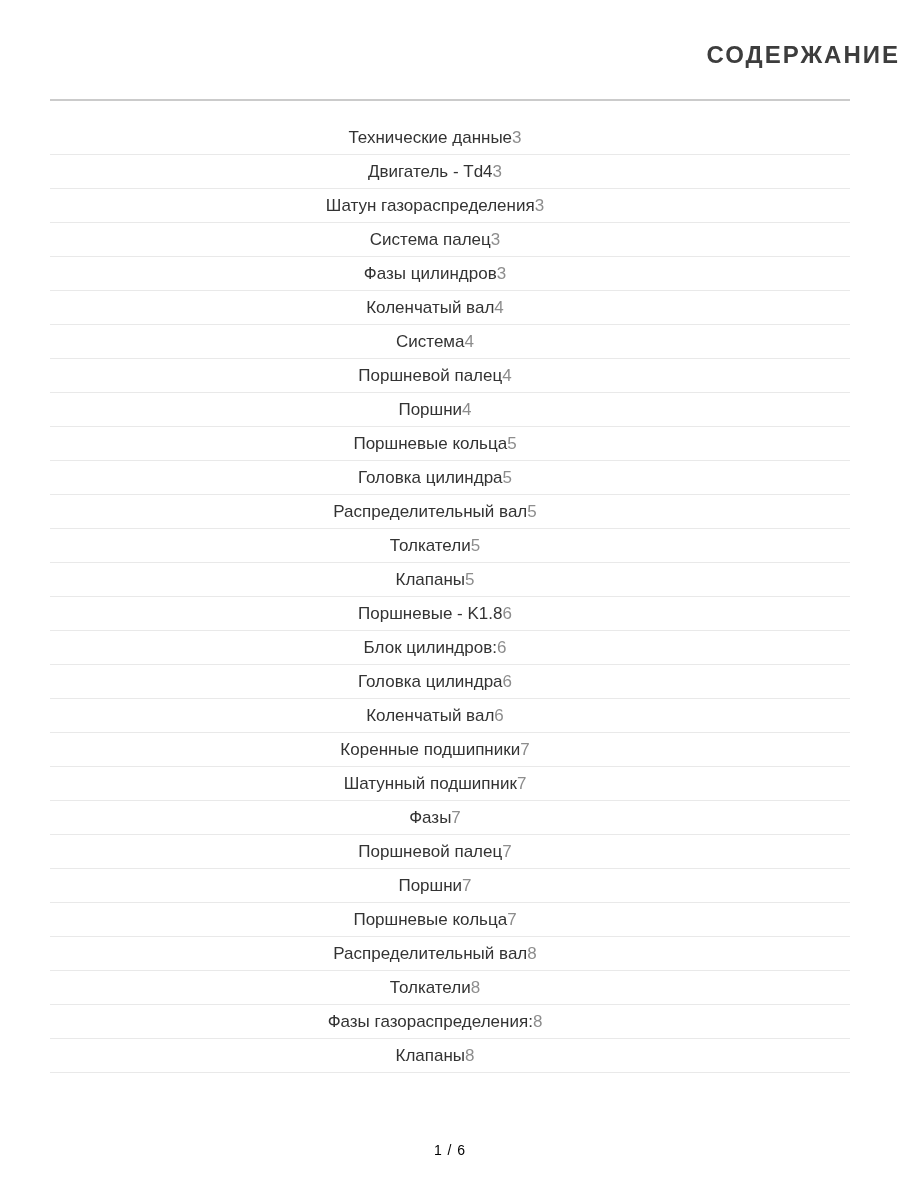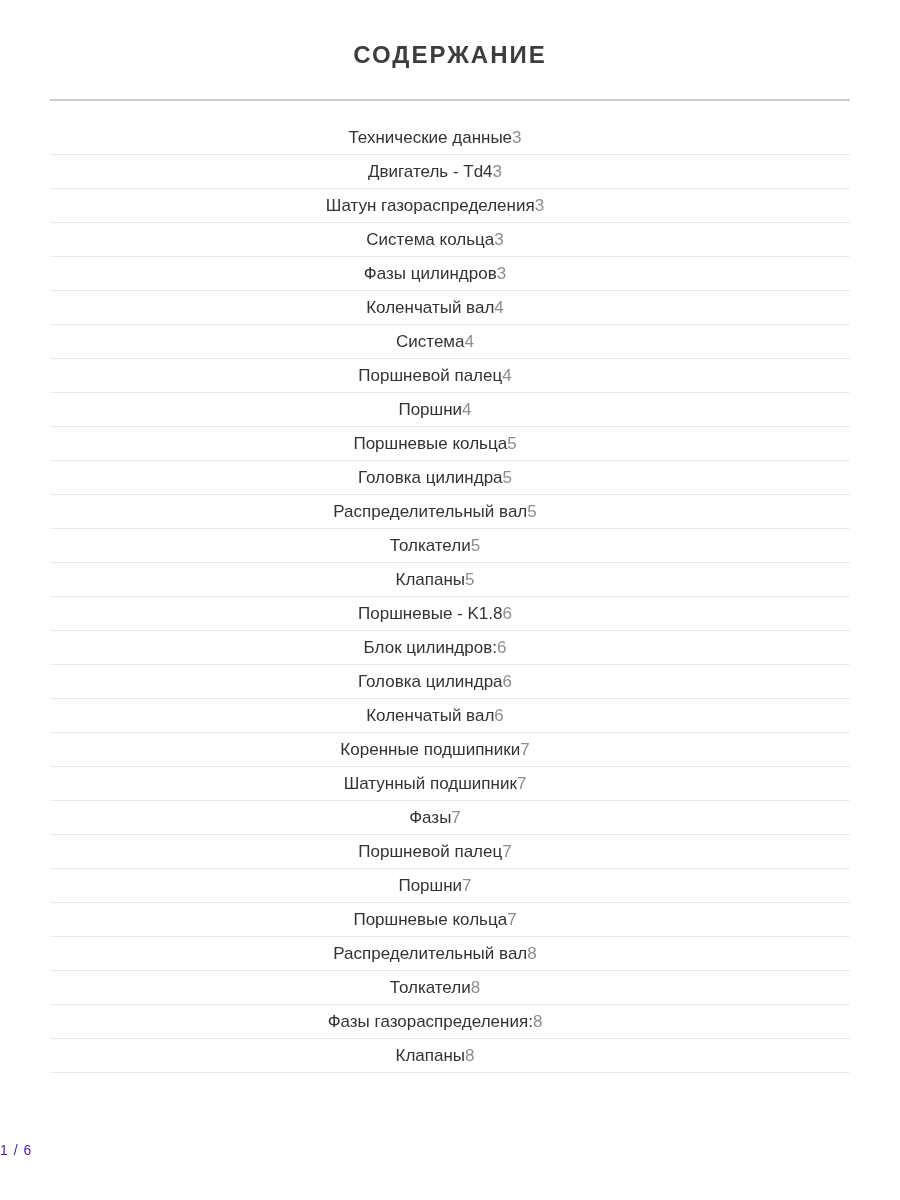--- a/index.html
+++ b/index.html
@@ -11,21 +11,21 @@
     position: relative;
     width: 900px;
     height: 1200px;
     background: #ffffff;
     font-family: "Liberation Sans", "DejaVu Sans", sans-serif;
     overflow: hidden;
   }
   .toc-title {
     margin: 0;
     padding-top: 40px;
-    text-align: center;
+    text-align: right;
     font-size: 24px;
     line-height: 29px;
     font-weight: 700;
     letter-spacing: 2px;
     color: #3d3d3d;
   }
   .title-divider {
     height: 0;
     border-top: 2px solid #cbcbcb;
     margin: 30px 50px 0 50px;
@@ -48,23 +48,24 @@
   .toc-page {
     color: #8d8d8d;
     padding-right: 30px;
     white-space: nowrap;
   }
   .page-footer {
     position: absolute;
     bottom: 42px;
     left: 0;
     right: 0;
+    text-align: center;
     font-size: 14px;
     line-height: 16px;
-    color: #4c1d95;
+    color: #000000;
     letter-spacing: 1px;
   }
 </style>
 </head>
 <body>
 
 <div class="page">
   <h1 class="toc-title">СОДЕРЖАНИЕ</h1>
 
   <div class="title-divider"></div>
@@ -79,21 +80,21 @@
     <span class="toc-label">Двигатель - Td4</span>
     <span class="toc-page">3</span>
   </div>
 
   <div class="toc-row">
     <span class="toc-label">Шатун газораспределения</span>
     <span class="toc-page">3</span>
   </div>
 
   <div class="toc-row">
-    <span class="toc-label">Система кольца</span>
+    <span class="toc-label">Система палец</span>
     <span class="toc-page">3</span>
   </div>
 
   <div class="toc-row">
     <span class="toc-label">Фазы цилиндров</span>
     <span class="toc-page">3</span>
   </div>
 
   <div class="toc-row">
     <span class="toc-label">Коленчатый вал</span>

